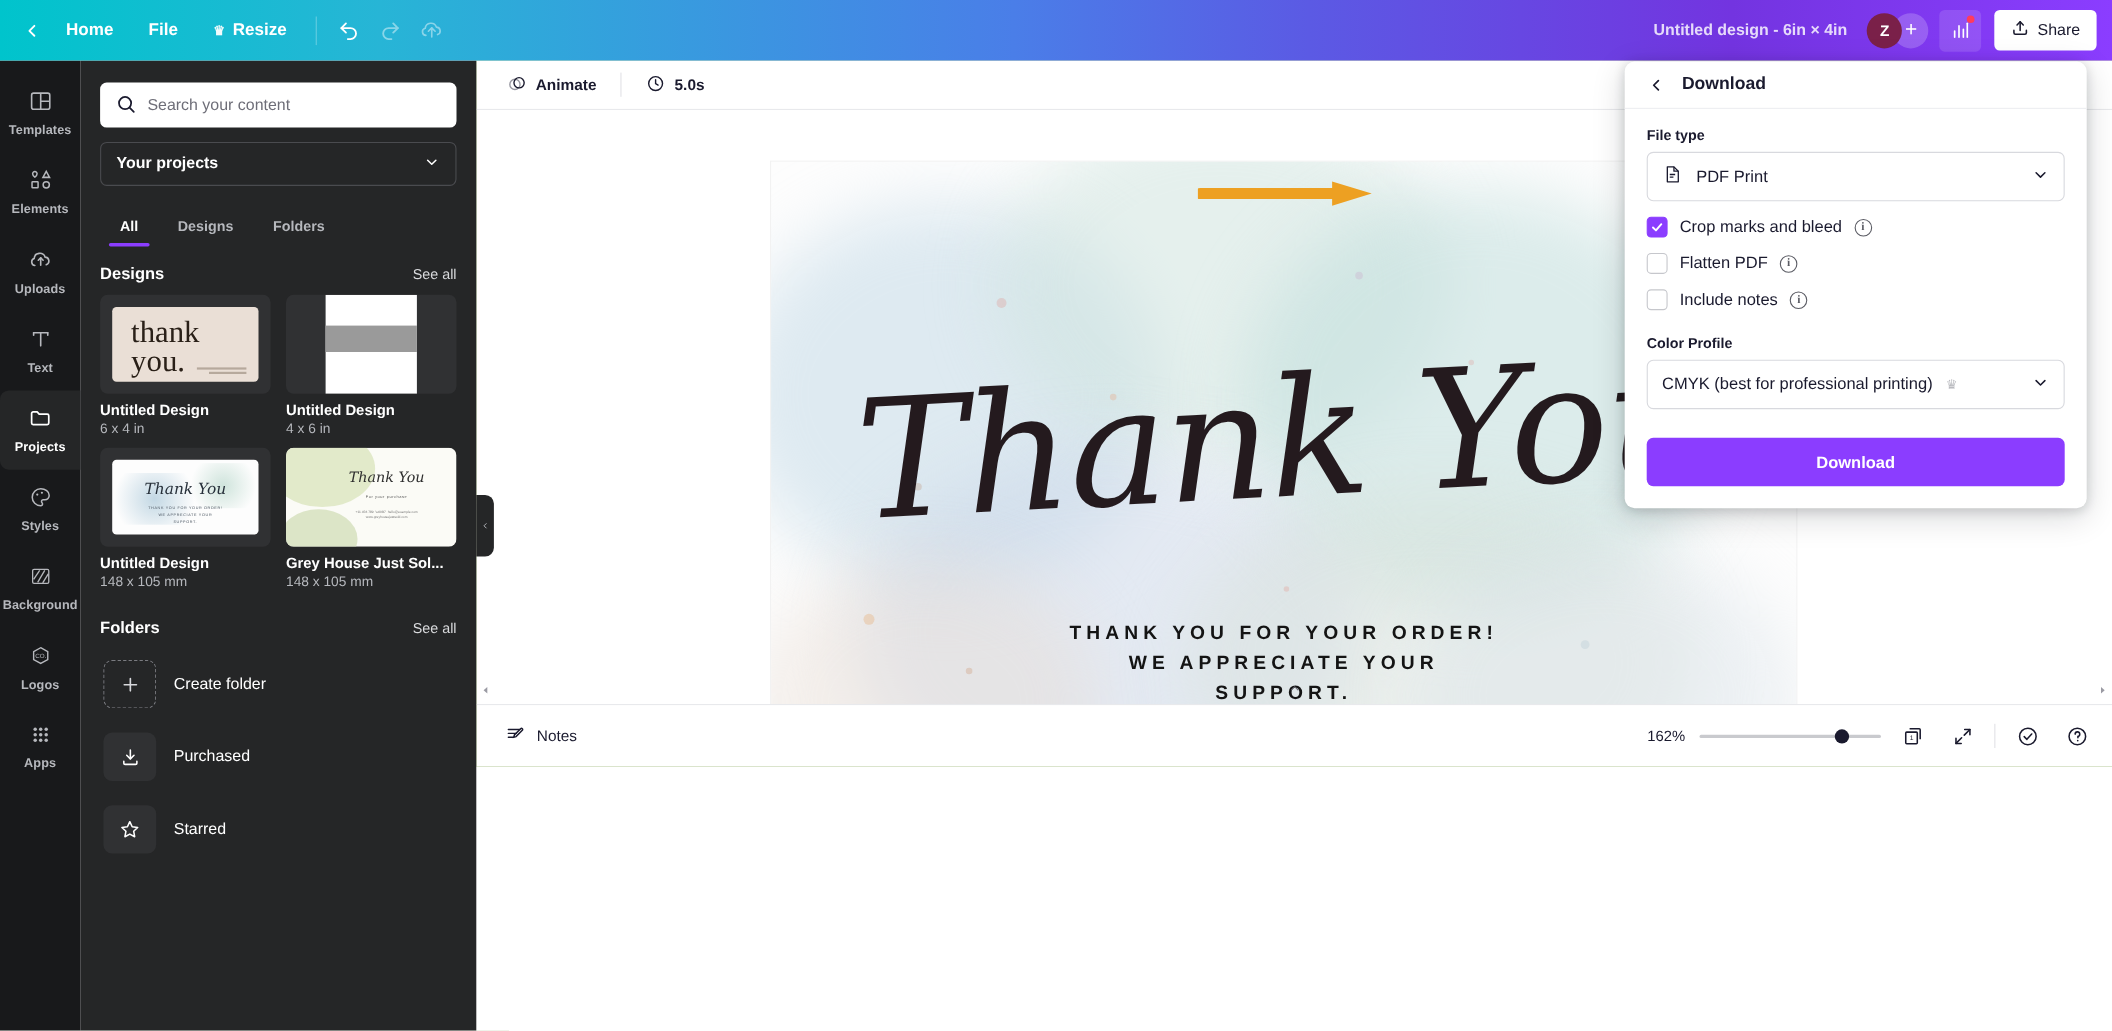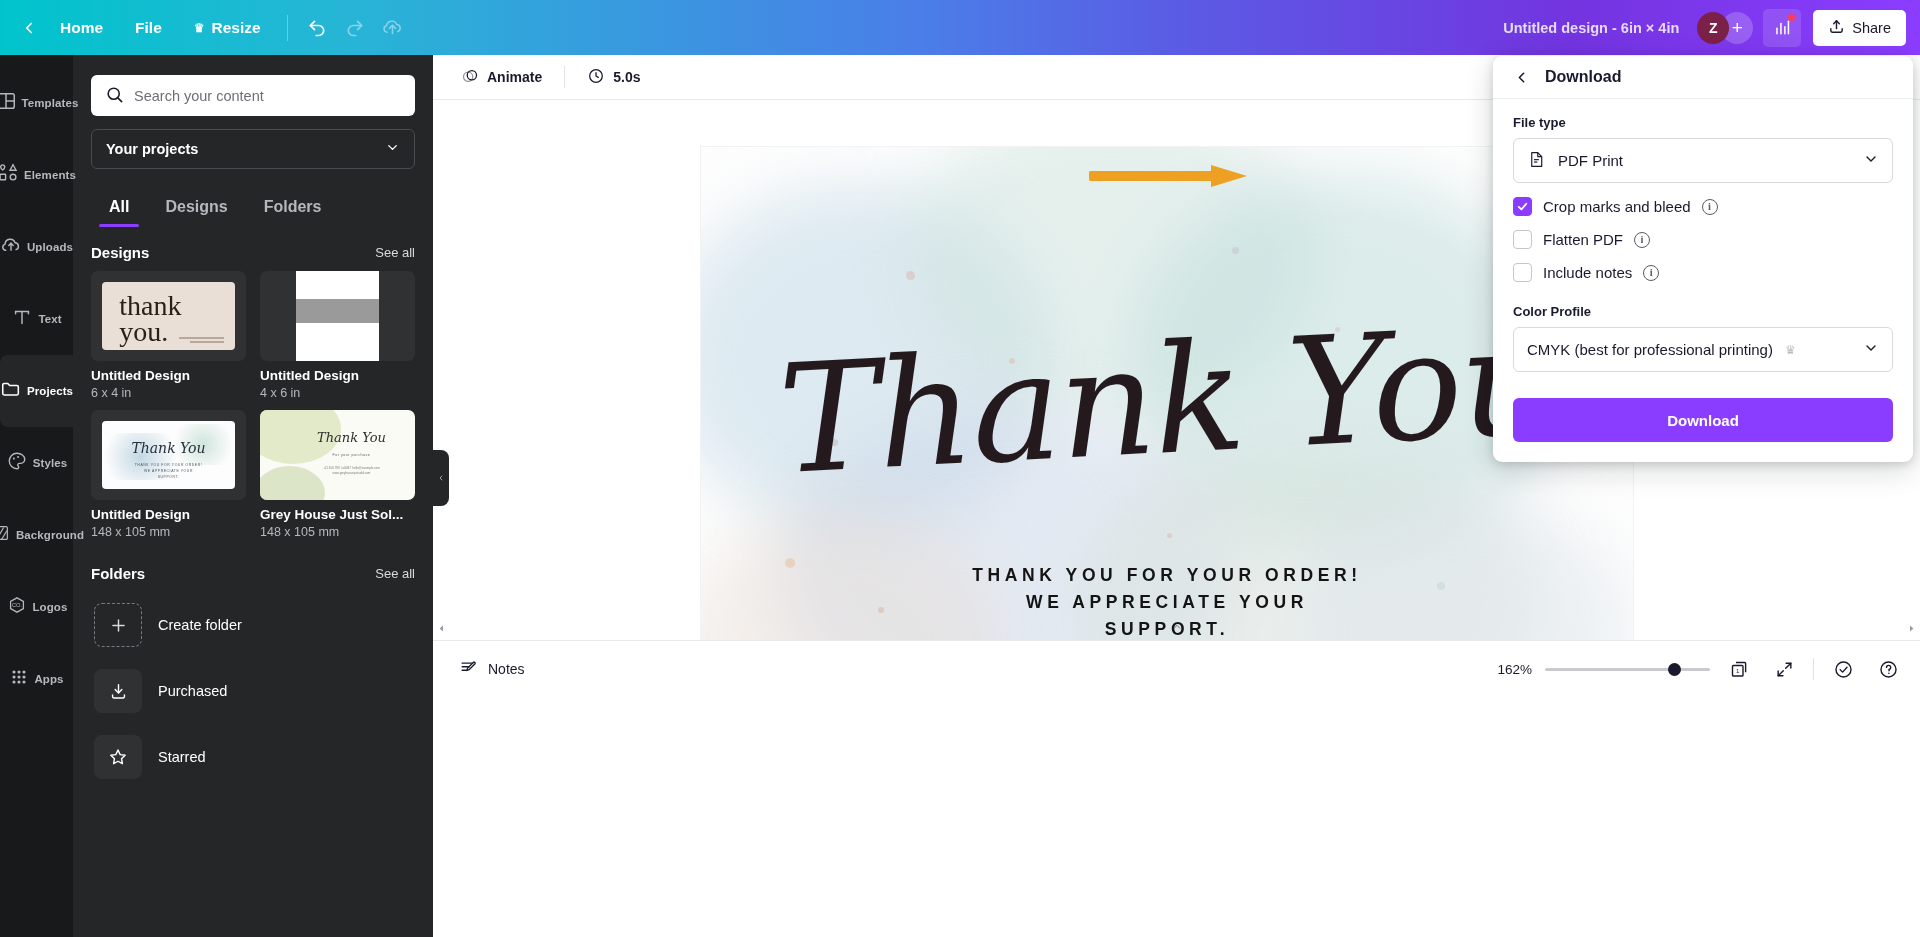--- a/index.html
+++ b/index.html
@@ -58,21 +58,21 @@
     font-size:14.5px;font-weight:400; padding:8px 15px; border-radius:5px; cursor:pointer; margin-left:8px;
   }
 
   
   .rail {
     position:absolute; top:55px; left:0; width:73px; height:882px;
     background:#18191b; z-index:40;
     display:flex; flex-direction:column; align-items:center; padding-top:12px;
   }
   .rail-item {
-    width:73px; height:72px; display:flex; flex-direction:row; align-items:center;
+    width:73px; height:72px; display:flex; flex-direction:column; align-items:center;
     justify-content:center; gap:5px; cursor:pointer; color:#b6b8bd;
   }
   .rail-item.active { background:#252627; color:#fff; border-radius:8px 0 0 8px;}
   .rail-label { font-size:11.5px; font-weight:600; letter-spacing:.1px; }
   .rail-item.active .rail-label { color:#fff; font-weight:700; }
 
   
   .panel {
     position:absolute; top:55px; left:73px; width:360px; height:882px;
     background:#252627; z-index:35; padding:0 18px; overflow:hidden;
@@ -86,21 +86,21 @@
   .searchbox::placeholder { color:#6e6e78; }
   .search-ico { position:absolute; left:14px; top:10px; }
   .dropdown {
     margin-top:13px; width:100%; height:40px; border-radius:6px;
     border:1px solid #4a4b4f; background:#252627; color:#fff;
     display:flex;align-items:center;justify-content:space-between;padding:0 14px;
     font-size:14.5px; font-weight:700; cursor:pointer;gap:18px;
   }
   .tabs { display:flex; gap:0px; margin-top:22px; }
   .tab {
-    font-size:16px; font-weight:700; color:#b6b8bd; padding:7px 18px 11px 18px;
+    font-size:13px; font-weight:700; color:#b6b8bd; padding:7px 18px 11px 18px;
     cursor:pointer; position:relative;
   }
   .tab.active { color:#fff; }
   .tab.active::after {
     content:""; position:absolute; left:8px; right:8px; bottom:0; height:3px;
     background:#8b3dff; border-radius:2px;
   }
   .sec-head { display:flex; align-items:center; justify-content:space-between; margin-top:17px; }
   .sec-title { font-size:15px; font-weight:700; color:#fff; }
   .see-all { font-size:13px; color:#d9dadd; cursor:pointer; }
@@ -186,21 +186,21 @@
   .zoomval { font-size:13.5px; color:#1a1a2e; font-weight:400; min-width:42px; text-align:right; }
   .slider { position:relative; width:165px; height:16px; display:flex; align-items:center; cursor:pointer; }
   .slider-track { width:100%; height:3px; background:#c9cace; border-radius:2px; }
   .slider-knob { position:absolute; left:123px; width:13px;height:13px;border-radius:50%;background:#1a1a2e; }
   .bb-ico { width:32px;height:32px;display:flex;align-items:center;justify-content:center;
             cursor:pointer;border-radius:5px;color:#1a1a2e; }
   .bb-div { width:1px; height:22px; background:#e1e2e6; }
 
   
   .dl-panel {
-    position:absolute; top:56px; right:7px; width:420px;
+    position:absolute; top:56px; right:23px; width:420px;
     background:#fff; border-radius:9px; z-index:70;
     box-shadow: 0 2px 10px rgba(14,19,24,.16), 0 8px 30px rgba(14,19,24,.16);
     padding-bottom: 20px;
   }
   .dl-head {
     height:43px; display:flex; align-items:center; gap:12px; padding:0 16px;
     border-bottom:1px solid #edeef1;
   }
   .dl-back { width:24px;height:24px;display:flex;align-items:center;justify-content:center;
              cursor:pointer;color:#1a1a2e;border-radius:4px; }

